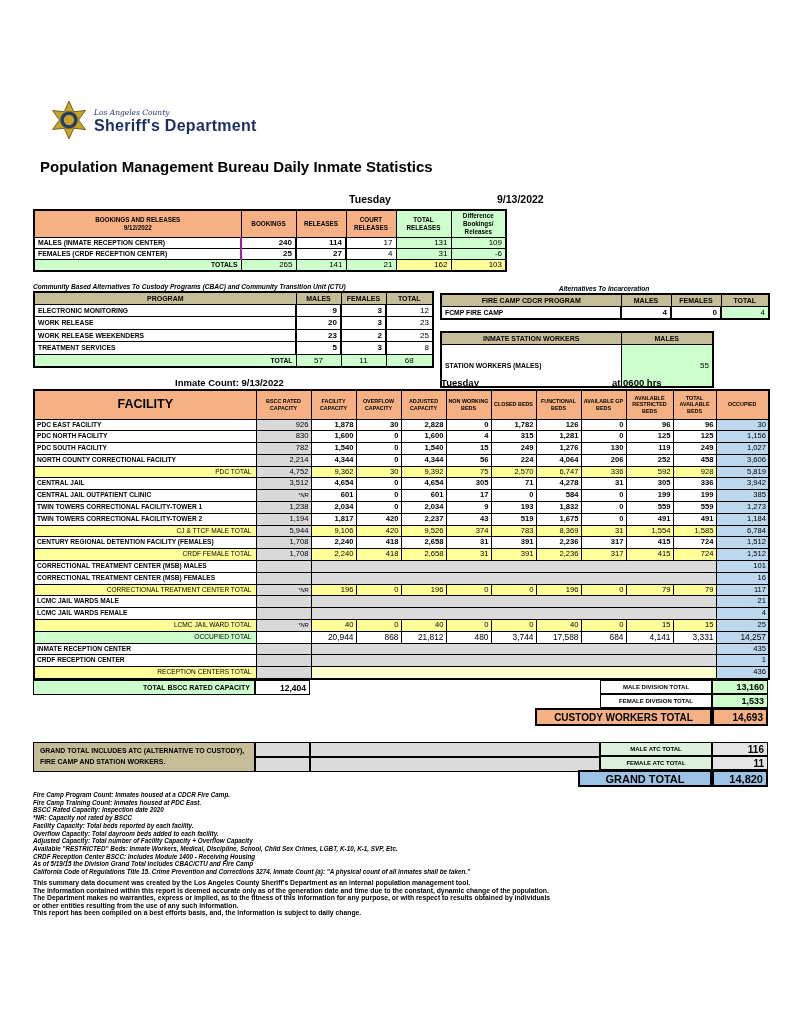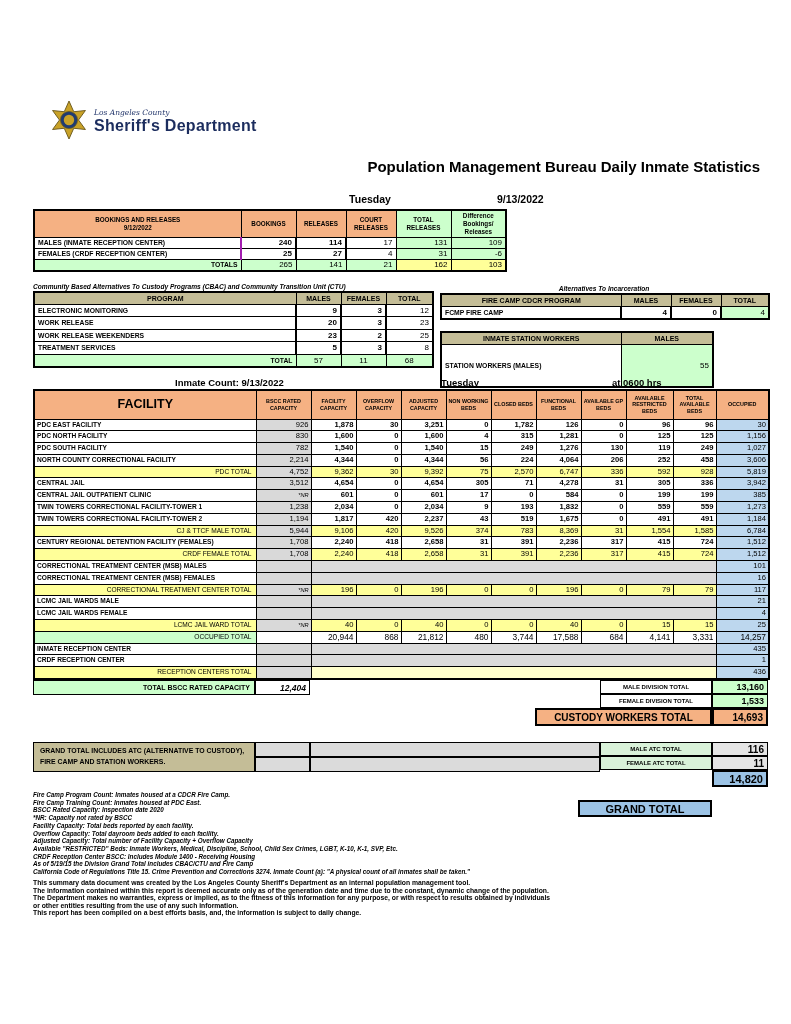--- a/index.html
+++ b/index.html
@@ -5,21 +5,21 @@
   * { margin:0; padding:0; box-sizing:border-box; }
   body { font-family:"Liberation Sans", sans-serif; background:#888; }
   .page { position:relative; width:791px; height:1024px; background:#fff; margin:0 auto; overflow:hidden; color:#000; }
   .abs { position:absolute; }
 
   
   .logo-wrap { left:50px; top:100px; display:flex; gap:6px; align-items:flex-start; }
   .logo-text { padding-top:8px; }
   .logo-county { font-family:"DejaVu Serif", serif; font-style:italic; font-size:7.5px; color:#23366b; }
   .logo-dept { font-size:16px; font-weight:bold; color:#1c2d5e; letter-spacing:.3px; }
-  .doc-title { left:40px; top:158px; width:720px; text-align:right; font-size:15px; font-weight:bold; }
+  .doc-title { left:40px; top:158px; width:720px; text-align:left; font-size:15px; font-weight:bold; }
   .day-label { left:295px; top:193px; width:150px; text-align:center; font-size:10.5px; font-weight:bold; }
   .date-label { left:497px; top:193px; font-size:10.5px; font-weight:bold; }
 
   
   table { border-collapse:collapse; table-layout:fixed; }
   td, th { border:1px solid #000; overflow:hidden; white-space:nowrap; vertical-align:middle; }
 
   
   .bk { left:33px; top:209px; width:472px; border:2px solid #000; }
   .bk th { background:#F5B183; font-size:6.3px; font-weight:bold; height:27px; padding:1px; white-space:normal; line-height:1.25; }
@@ -84,40 +84,40 @@
   .rt-total_merged .c-merged { background:#FFFFCC; }
   .rt-total_merged .c-label { text-align:right; padding-right:4px; font-weight:normal; }
   .ft .nr { font-size:5.6px; font-style:italic; }
 
   
   .cell { position:absolute; border:1.5px solid #000; font-weight:bold; display:flex; align-items:center; }
   .lab-right { justify-content:flex-end; padding-right:4px; }
   .lab-center { justify-content:center; }
   .num-right { justify-content:flex-end; padding-right:3px; }
   .bscc-total-label { left:33px; top:680px; width:222px; height:15px; background:#CCFFCC; font-size:7px; }
-  .bscc-total-value { left:255px; top:680px; width:55px; height:15px; background:#fff; font-size:8.5px;font-style:italic; }
+  .bscc-total-value { left:255px; top:680px; width:55px; height:15px; background:#fff; font-size:8.5px; }
   .div-lab { font-size:6px; background:#fff; }
   .div-val { font-size:9px; background:#CCFFCC; }
   .male-div-lab { left:600px; top:680px; width:112px; height:14px; }
   .male-div-val { left:712px; top:680px; width:56px; height:14px; }
   .fem-div-lab { left:600px; top:694px; width:112px; height:14px; }
   .fem-div-val { left:712px; top:694px; width:56px; height:14px; }
   .cust-lab { left:535px; top:708px; width:177px; height:18px; background:#F5B183; font-size:10px; border-width:2px; }
   .cust-val { left:712px; top:708px; width:56px; height:18px; background:#F5B183; font-size:10px; border-width:2px; }
 
   
   .gt-note { left:33px; top:742px; width:222px; height:30px; background:#C4BD97; border:1.5px solid #000; font-size:6.9px; font-weight:bold; padding:2px 6px; white-space:normal; line-height:1.6; }
   .gray-cell { position:absolute; background:#DBDBDB; border:1px solid #000; }
   .atc-lab { font-size:6px; background:#D9F2D9; }
   .atc-val { font-size:10px; background:#e5e5e5; }
   .male-atc-lab { left:600px; top:742px; width:112px; height:14px; }
   .male-atc-val { left:712px; top:742px; width:56px; height:14px; }
   .fem-atc-lab { left:600px; top:756px; width:112px; height:14px; }
   .fem-atc-val { left:712px; top:756px; width:56px; height:14px; }
-  .grand-lab { left:578px; top:800px; width:134px; height:17px; background:#9CC3E5; font-size:11px; border-width:2px; }
+  .grand-lab { left:578px; top:770px; width:134px; height:17px; background:#9CC3E5; font-size:11px; border-width:2px; }
   .grand-val { left:712px; top:770px; width:56px; height:17px; background:#9CC3E5; font-size:11px; border-width:2px; }
 
   
   .footnotes { left:33px; top:791px; width:700px; }
   .footnote { font-size:6.3px; line-height:7.7px; font-style:italic; font-weight:600; }
   .disclaimer { left:33px; top:879px; width:720px; }
   .disc-line { font-size:6.8px; line-height:7.5px; font-weight:600; }
 </style>
 </head>
 <body>
@@ -323,21 +323,21 @@
         <th>TOTAL AVAILABLE BEDS</th>
         <th>OCCUPIED</th>
       </tr>
     </thead>
     <tbody id="f-body">
         <tr class="rt-facility">
     <td class="c-label">PDC EAST FACILITY</td>
     <td class="c-bscc">926</td>
     <td class="c-num">1,878</td>
     <td class="c-num">30</td>
-    <td class="c-num">3,251</td>
+    <td class="c-num">2,828</td>
     <td class="c-num">0</td>
     <td class="c-num">1,782</td>
     <td class="c-num">126</td>
     <td class="c-num">0</td>
     <td class="c-num">96</td>
     <td class="c-num">96</td>
     <td class="c-occ">30</td>
   </tr>
         <tr class="rt-facility">
     <td class="c-label">PDC NORTH FACILITY</td>

